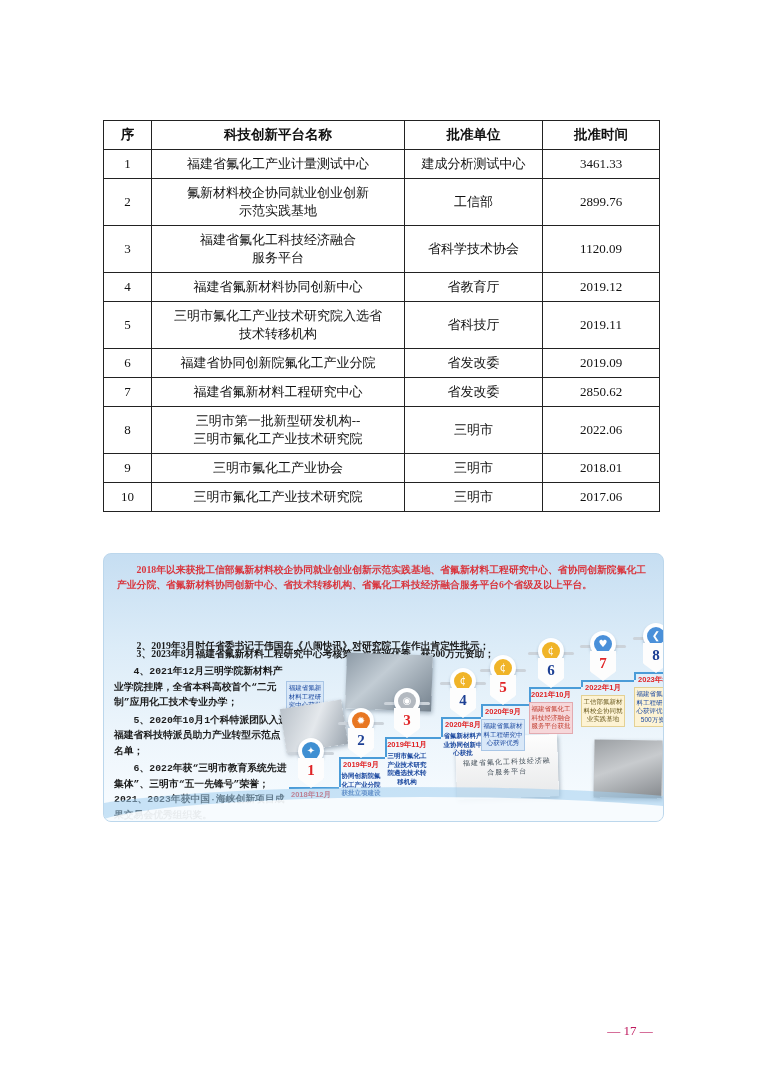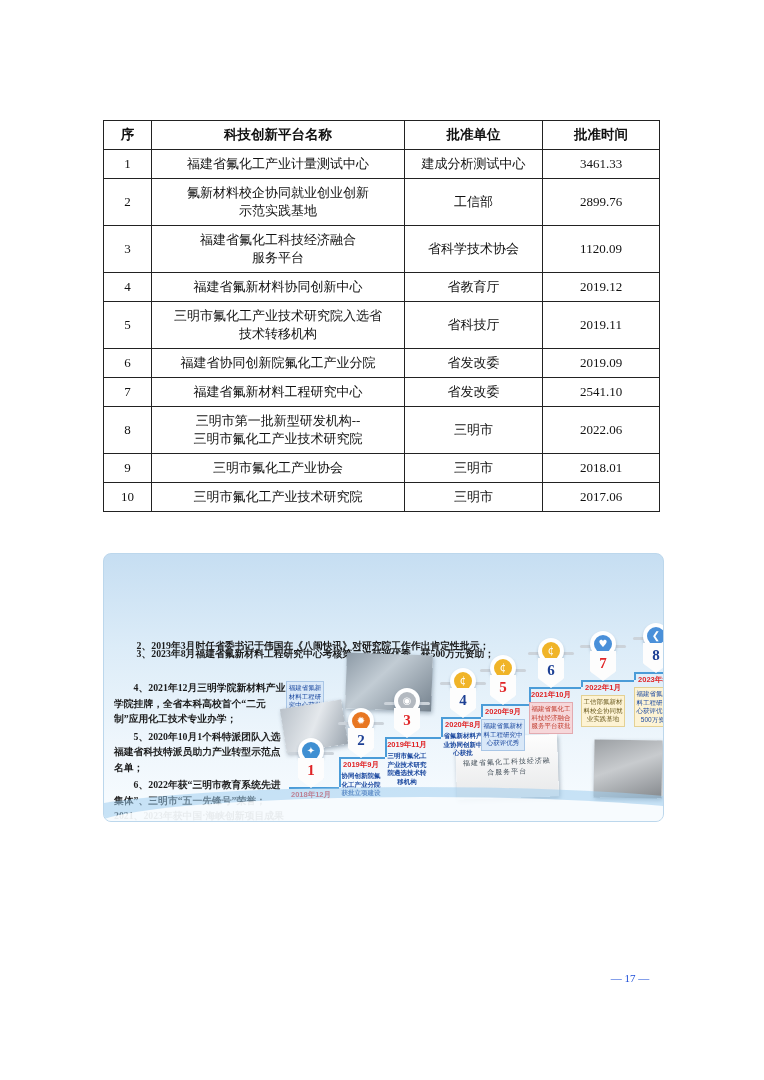--- a/index.html
+++ b/index.html
@@ -23,21 +23,21 @@
   
   .panel { position:absolute; top:553px; left:103px; width:561px; height:269px;
     border-radius:8px; overflow:hidden; border:1px solid #bcd7ec;
     background:linear-gradient(180deg,#c6def2 0%,#dcecf8 35%,#eef6fc 70%,#f8fcff 100%); }
   .panel .intro { position:absolute; top:8px; left:13px; width:535px;
     font-size:9.8px; line-height:15px; font-weight:bold; color:#d9363e; text-indent:2em; }
   .panel p.black { color:#1c1c1c; font-weight:600; font-size:9.8px; line-height:15.5px; text-indent:2em; }
   .panel .p1 { position:absolute; top:42px; left:13px; width:535px; }
   .panel .p2 { position:absolute; top:84px; left:13px; width:535px; }
   .panel .p3 { position:absolute; top:92px; left:13px; width:535px; }
-  .panel .leftcol { position:absolute; top:126px; left:10px; width:176px; }
+  .panel .leftcol { position:absolute; top:110px; left:10px; width:176px;font-family:Liberation Mono, monospace; }
   .panel .leftcol p { margin-bottom:2px; }
 
   
   .timeline { position:absolute; top:0; left:0; width:561px; height:269px; }
   .stair { position:absolute; background:#4b9cd8; }
   .stair.h { height:2px; } .stair.v { width:2px; }
   .ledge { position:absolute; height:3px; background:#ccd3da; border-radius:2px; }
   .step { position:absolute; width:48px; text-align:center; }
   .plate { position:relative; margin:0 auto; width:26px; height:30px; background:#fdfdfd;
     box-shadow:0 2px 3px rgba(60,90,120,.35);
@@ -76,22 +76,22 @@
     font-size:6.5px; line-height:8.5px; text-align:center;
     font-family:"Liberation Sans",sans-serif; }
 
   
   .wave1 { position:absolute; bottom:-26px; left:-40px; width:700px; height:60px;
     border-radius:50%; background:rgba(160,205,238,.55); }
   .wave2 { position:absolute; bottom:-34px; left:-10px; width:660px; height:58px;
     border-radius:50%; background:rgba(255,255,255,.85); }
 
   
-  .page-num { position:absolute; top:972px; left:560px; width:140px; text-align:center;
-    font-size:11px; color:#1d4ed8; }
+  .page-num { position:absolute; top:1023px; left:560px; width:140px; text-align:center;
+    font-size:13px; color:#be185d; }
 </style>
 </head>
 <body>
 
 <div class="page">
 
 
   <table class="platforms">
     <colgroup>
         <col style="width:48px">
@@ -144,21 +144,21 @@
         <tr>
           <td class="c-no">6</td>
           <td class="c-name">福建省协同创新院氟化工产业分院</td>
           <td class="c-unit">省发改委</td>
           <td class="c-date">2019.09</td>
         </tr>
         <tr>
           <td class="c-no">7</td>
           <td class="c-name">福建省氟新材料工程研究中心</td>
           <td class="c-unit">省发改委</td>
-          <td class="c-date">2541.10</td>
+          <td class="c-date">2850.62</td>
         </tr>
         <tr>
           <td class="c-no">8</td>
           <td class="c-name">三明市第一批新型研发机构--
 三明市氟化工产业技术研究院</td>
           <td class="c-unit">三明市</td>
           <td class="c-date">2022.06</td>
         </tr>
         <tr>
           <td class="c-no">9</td>
@@ -169,20 +169,21 @@
         <tr>
           <td class="c-no">10</td>
           <td class="c-name">三明市氟化工产业技术研究院</td>
           <td class="c-unit">三明市</td>
           <td class="c-date">2017.06</td>
         </tr>
       </tbody>
   </table>
 
   <div class="panel">
+    <p class="intro">2018年以来获批工信部氟新材料校企协同就业创业创新示范实践基地、省氟新材料工程研究中心、省协同创新院氟化工产业分院、省氟新材料协同创新中心、省技术转移机构、省氟化工科技经济融合服务平台6个省级及以上平台。</p>
     <p class="black p2">2、2019年3月时任省委书记于伟国在《八闽快讯》对研究院工作作出肯定性批示；</p>
     <p class="black p3">3、2023年8月福建省氟新材料工程研究中心考核第二次获评优秀，获500万元资助；</p>
     <div class="leftcol">
       <p class="black">4、2021年12月三明学院新材料产业学院挂牌，全省本科高校首个“二元制”应用化工技术专业办学；</p>
       <p class="black">5、2020年10月1个科特派团队入选福建省科技特派员助力产业转型示范点名单；</p>
       <p class="black">6、2022年获“三明市教育系统先进集体”、三明市“五一先锋号”荣誉；2021、2023年获中国·海峡创新项目成果交易会优秀组织奖。</p>
     </div>
 
     <div class="timeline">
       <div class="label-box-left">福建省氟新材料工程研究中心获批成立</div>

